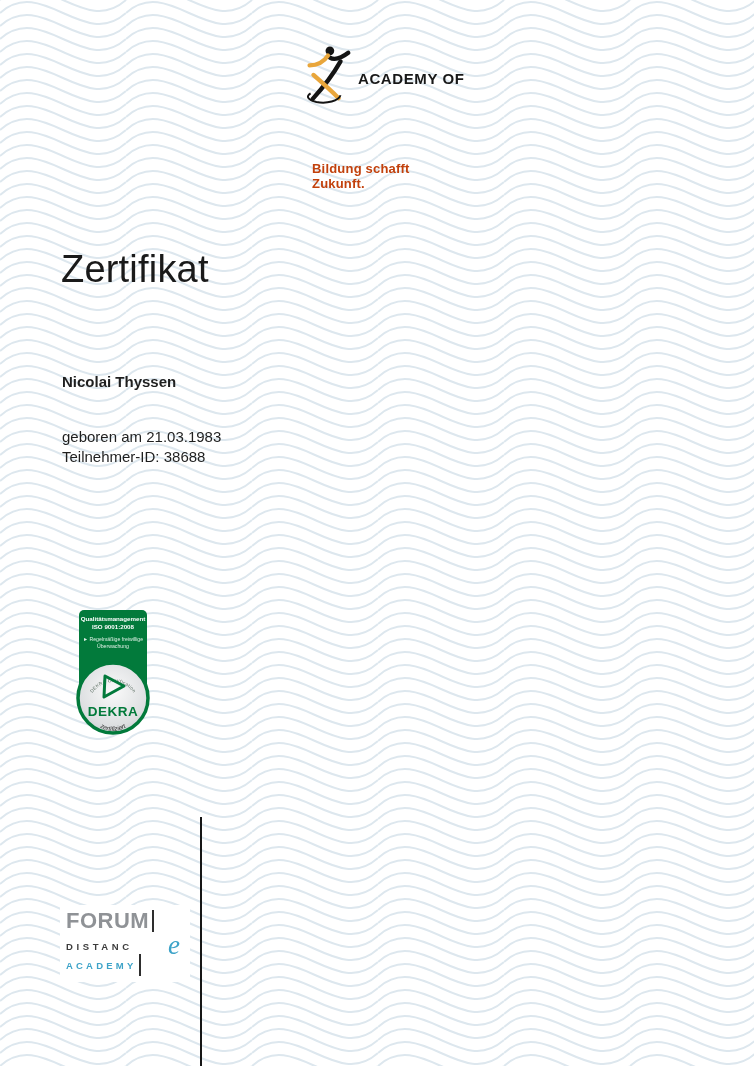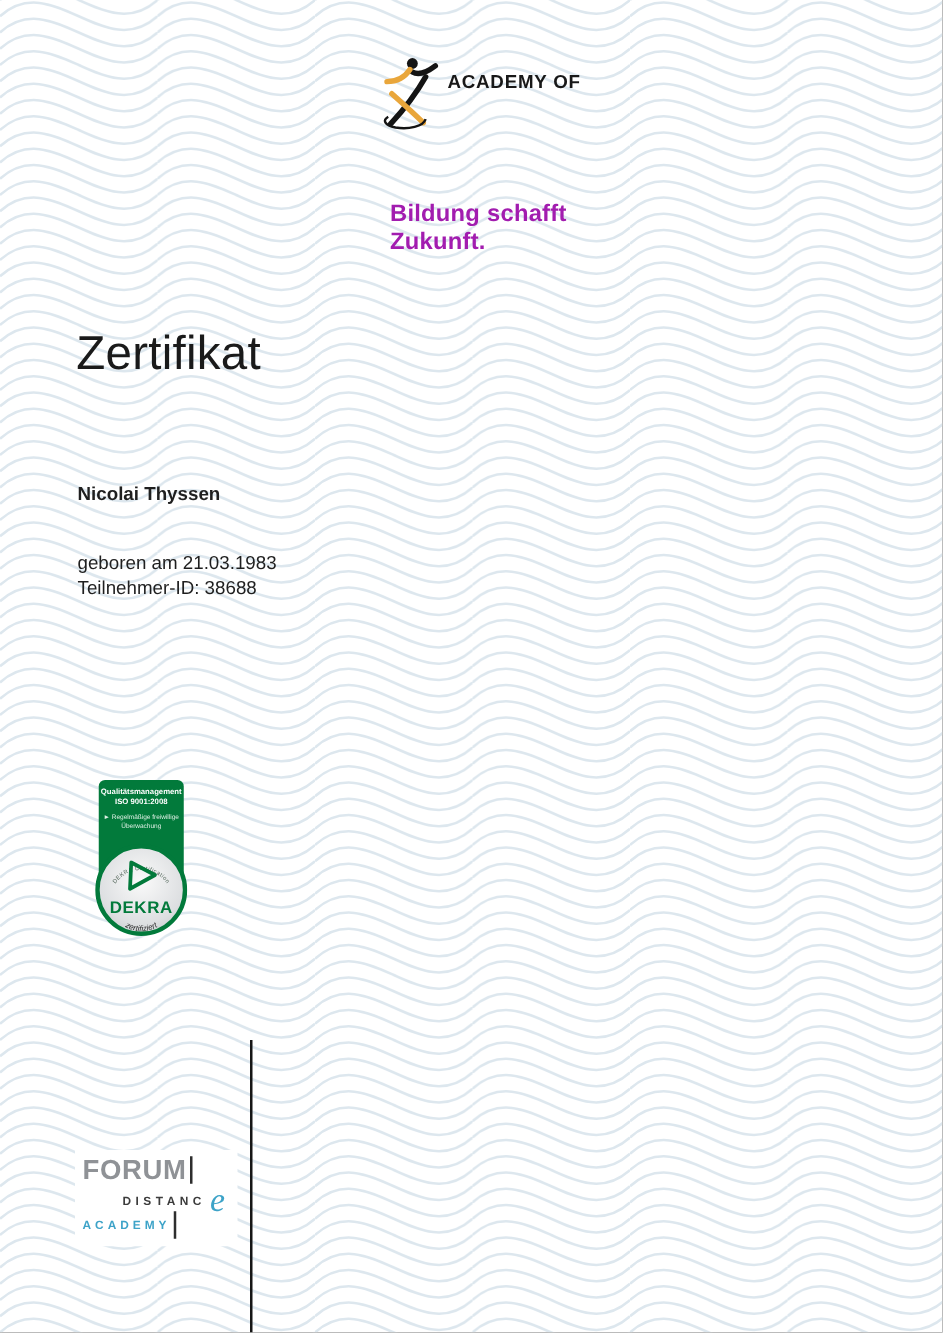--- a/index.html
+++ b/index.html
@@ -10,40 +10,40 @@
   }
   .abs{position:absolute;}
   
   #bg-waves{position:absolute;left:0;top:0;z-index:0;}
   .content{position:relative;z-index:1;}
 
   
   .logo-wrap{left:298px;top:44px;width:180px;}
   .logo-row{display:flex;align-items:flex-start;}
   .brand-text{margin-left:2px;line-height:1;}
-  .brand-l1{font-size:15px;font-weight:bold;letter-spacing:.6px;color:#181818;margin-top:14px;}
+  .brand-l1{font-size:15px;font-weight:bold;letter-spacing:.6px;color:#181818;margin-top:27px;}
   .brand-l2{font-size:29px;font-weight:bold;letter-spacing:1.5px;color:#181818;margin-top:1px;}
   .brand-l2 .o{color:#f09c23;}
-  .tagline{left:312px;top:101px;width:150px;font-size:19px;font-weight:bold;color:#a21caf;letter-spacing:.2px;}
+  .tagline{left:312px;top:101px;width:150px;font-size:13px;font-weight:bold;color:#c2410c;letter-spacing:.2px;}
 
   .page-title{left:61px;top:158px;font-size:38px;color:#1a1a1a;letter-spacing:.2px;}
   .recipient-name{left:62px;top:240px;font-size:15px;font-weight:bold;}
   .recipient-meta{left:62px;top:277px;font-size:15px;line-height:19.5px;}
 
   
   .vrule{left:200px;top:421px;width:2px;height:273px;background:#161616;}
 
   
   .dekra{left:76px;top:421px;}
   .forum-box{left:60px;top:586px;width:120px;background:#ffffff;padding:5px 4px 6px 6px;}
   .f-row1{display:flex;align-items:center;}
   .f-forum{font-size:22px;font-weight:bold;color:#8f9296;letter-spacing:.5px;line-height:1;}
   .f-bar{width:2px;height:22px;background:#2e2e2e;margin-left:3px;}
   .f-row2{position:relative;margin-top:4px;height:16px;}
-  .f-distanc{font-size:9.5px;font-weight:bold;letter-spacing:3.6px;color:#3c3c3c;margin-left:32px;}
+  .f-distanc{font-size:9.5px;font-weight:bold;letter-spacing:3.6px;color:#3c3c3c;}
   .f-e{position:absolute;right:6px;top:-4px;font-family:"Liberation Serif", serif;
        font-style:italic;font-size:27px;color:#3da3c8;line-height:1;}
   .f-row3{display:flex;align-items:center;margin-top:2px;}
   .f-learning{font-size:9.5px;font-weight:bold;letter-spacing:3.2px;color:#3da3c8;}
 </style>
 </head>
 <body>
 
 <div id="certificate">
 

